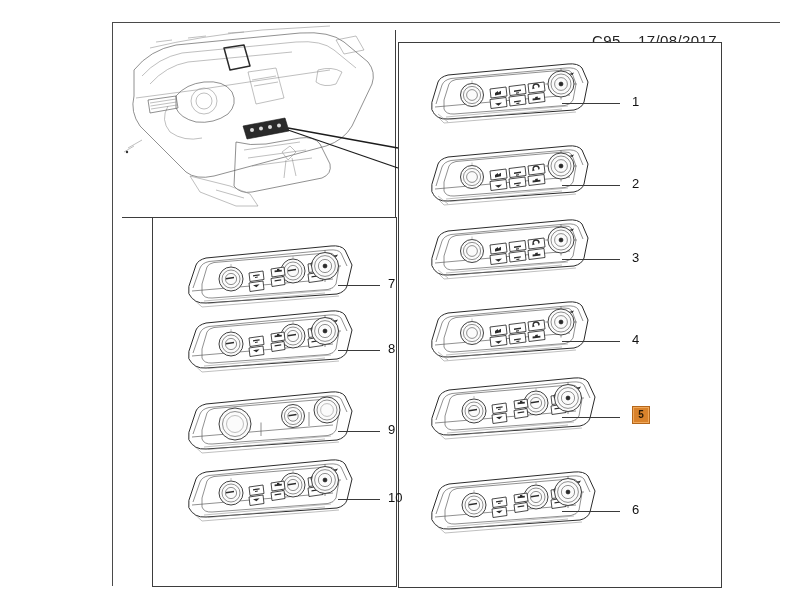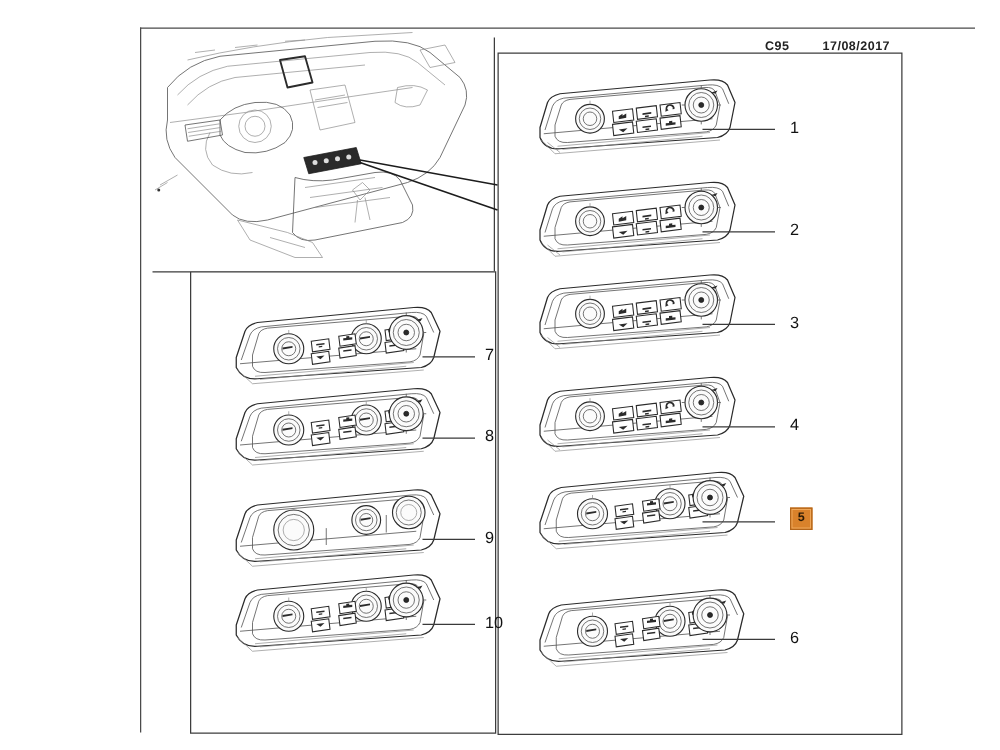--- a/index.html
+++ b/index.html
@@ -17,22 +17,22 @@
   
   .top-rule{
     position:absolute;left:112px;top:22px;width:668px;height:0;
     border-top:1.4px solid #4a4a4a;
   }
   .left-rule{
     position:absolute;left:112px;top:22px;width:0;height:564px;
     border-left:1.4px solid #4a4a4a;
   }
   .header-meta{
-    position:absolute;top:32px;left:580px;width:220px;height:16px;
-    font-size:10px;letter-spacing:.4px;color:#222;font-weight:bold;
+    position:absolute;top:32px;left:560px;width:220px;height:16px;
+    font-size:15px;letter-spacing:.4px;color:#222;
   }
   .header-meta .code{position:absolute;left:32px;top:0;}
   .header-meta .date{position:absolute;left:78px;top:0;}
 
   
   .frame{
     position:absolute;border:1.3px solid #3d3d3d;background:#fff;
   }
   #frame-right{left:398px;top:42px;width:322px;height:544px;}
   #frame-left{left:152px;top:217px;width:243px;height:368px;}

